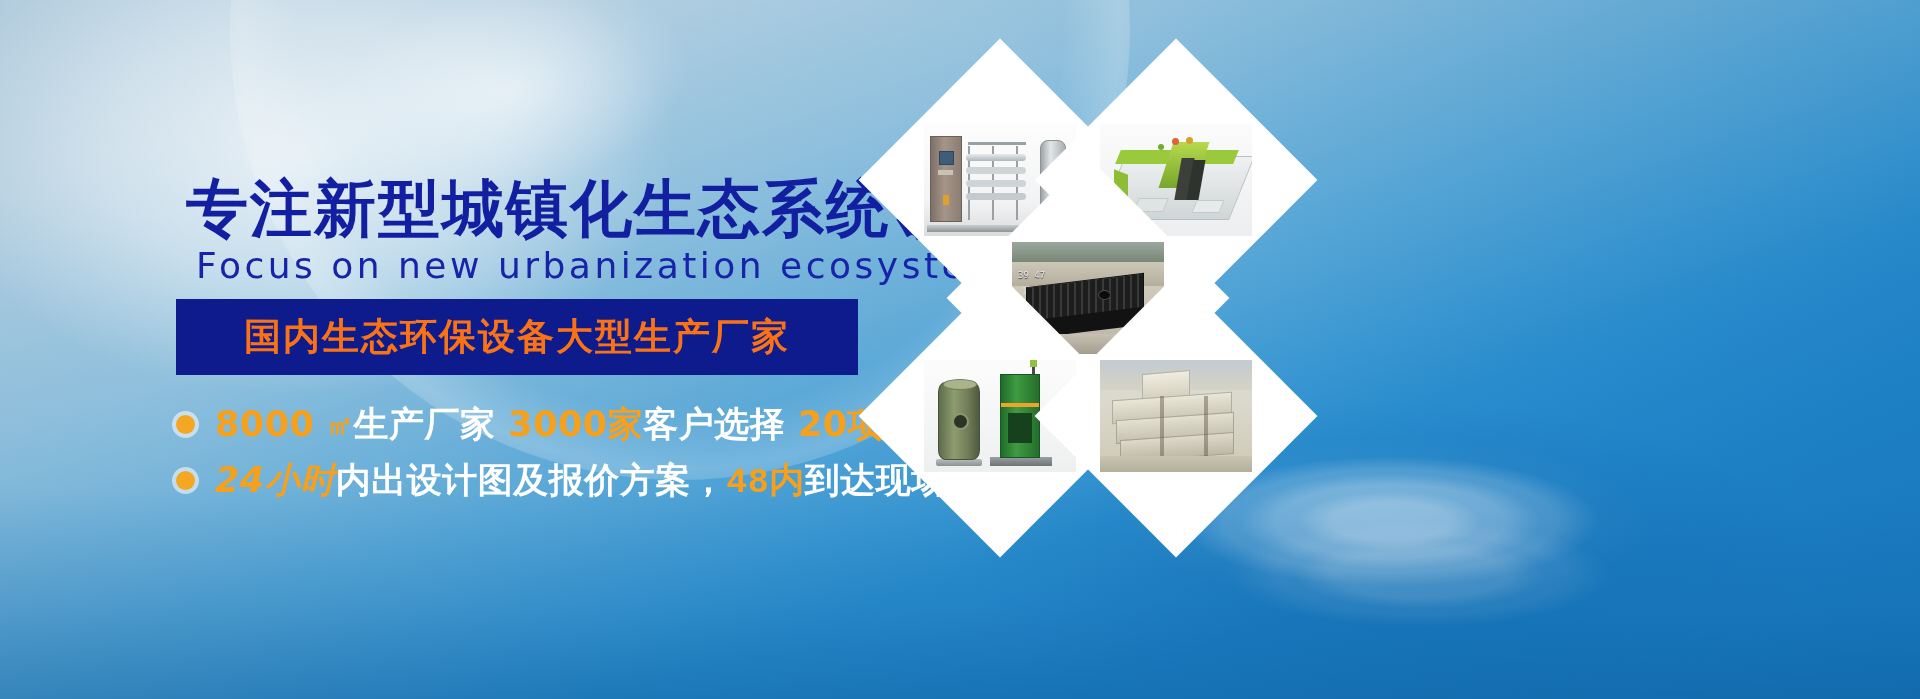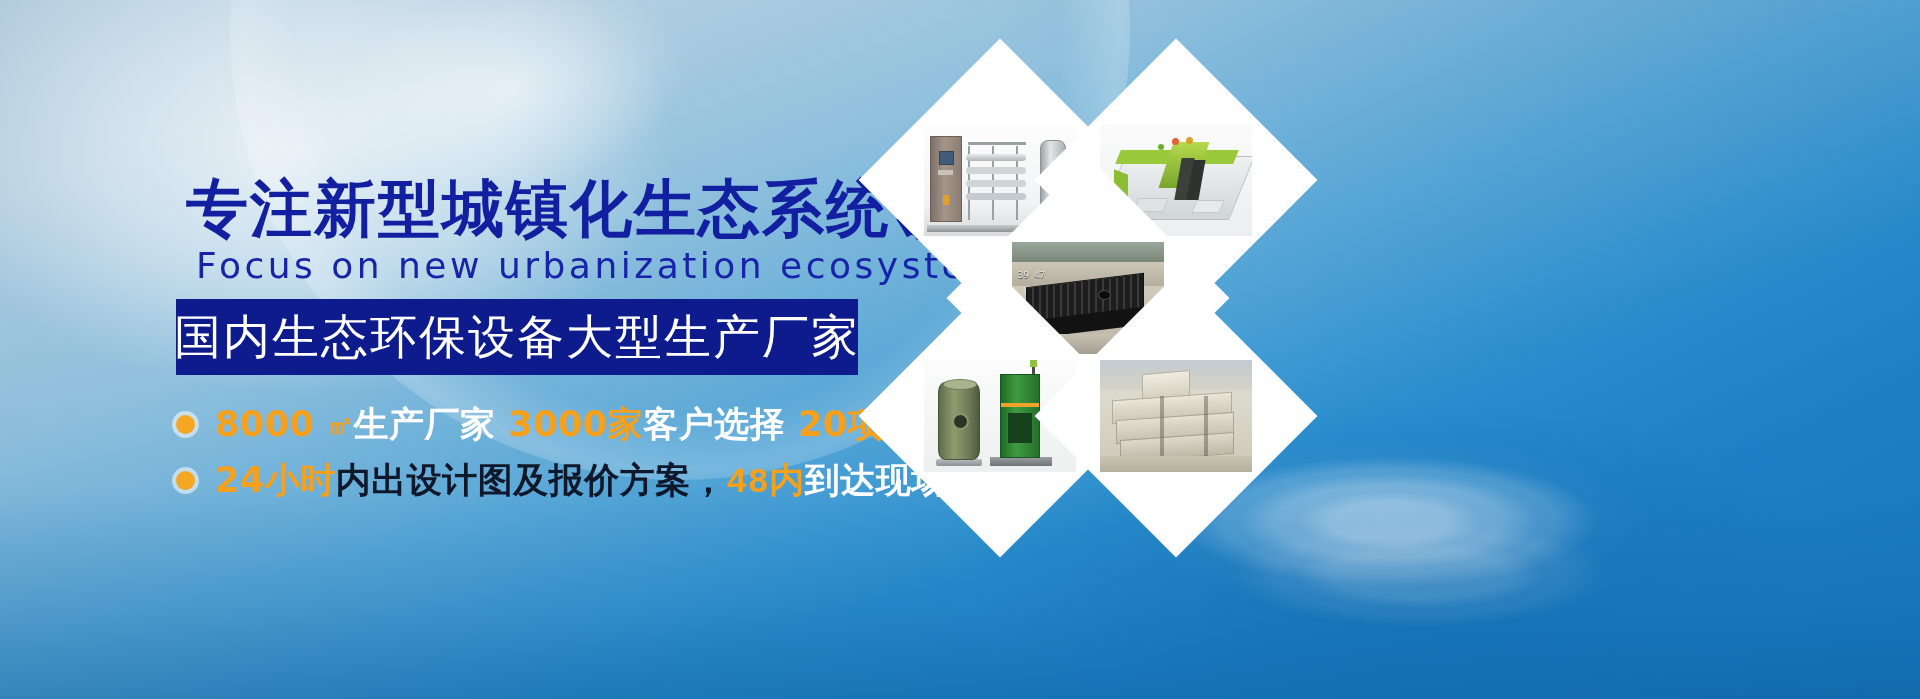--- a/index.html
+++ b/index.html
@@ -73,21 +73,21 @@
     font-size:36px;line-height:1;color:#1723a8;
     letter-spacing:3.5px;white-space:nowrap;
     font-weight:400;
   }
   .ribbon{
     position:absolute;left:176px;top:299px;width:682px;height:76px;
     background:#0d1b8c;
     display:flex;align-items:center;justify-content:center;
   }
   .ribbon-text{
-    font-size:47px;font-weight:normal;color:#ffffff;letter-spacing:2px;white-space:nowrap;
+    font-size:37px;font-weight:bold;color:#f97316;letter-spacing:2px;white-space:nowrap;
   }
   .bullets{position:absolute;left:176px;top:400px;}
   .bullet-row{
     display:flex;align-items:center;
     height:48px;margin-bottom:8px;white-space:nowrap;
   }
   .dot{
     width:19px;height:19px;border-radius:50%;
     background:#f5a623;
     box-shadow:0 0 0 4px rgba(255,255,255,.55);
@@ -193,21 +193,21 @@
       <span class="ribbon-text">国内生态环保设备大型生产厂家</span>
     </div>
 
     <div class="bullets">
       <div class="bullet-row">
         <span class="dot"></span>
         <span class="btxt"><span style="color: rgb(246, 160, 27);">8000 </span><span class="sq" style="color: rgb(246, 160, 27);">㎡</span><span style="color: rgb(255, 255, 255);">生产厂家 </span><span style="color: rgb(246, 160, 27);">3000家</span><span style="color: rgb(255, 255, 255);">客户选择 </span><span style="color: rgb(246, 160, 27);">20项</span><span style="color: rgb(255, 255, 255);">荣誉证书</span></span>
       </div>
       <div class="bullet-row">
         <span class="dot"></span>
-        <span class="btxt"><span style="color: rgb(246, 160, 27);">24小时</span><span style="color: #0f172a;">内出设计图及报价方案，</span><span style="color: rgb(246, 160, 27); font-family: Liberation Mono, monospace;">48内</span><span style="color: rgb(255, 255, 255);">到达现场</span></span>
+        <span class="btxt"><span style="color: rgb(246, 160, 27); font-style: italic;">24小时</span><span style="color: #ffffff;">内出设计图及报价方案，</span><span style="color: rgb(246, 160, 27); font-family: Liberation Mono, monospace;">48内</span><span style="color: rgb(255, 255, 255);">到达现场</span></span>
       </div>
     </div>
   </div>
 
   <div class="diamonds">
 
     <div class="dia" style="left:0px;top:40px;">
       <div class="dia-inner">
         <div class="pic p-skid">
           <div class="base"></div>

